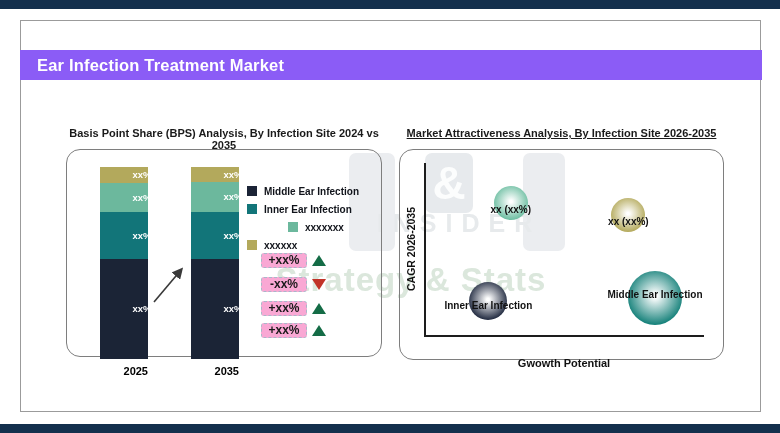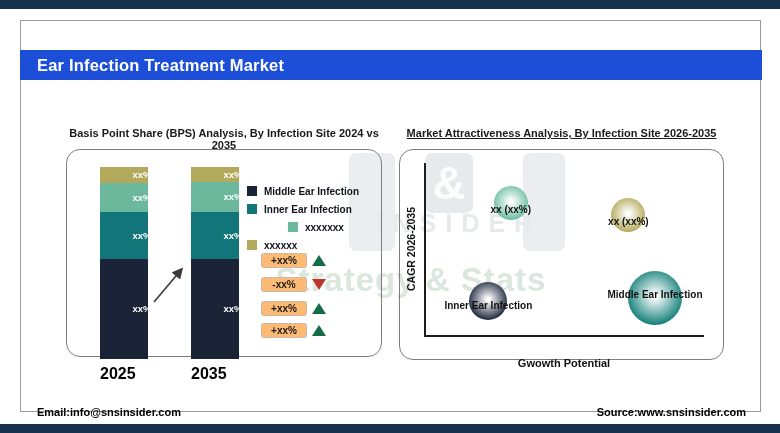--- a/index.html
+++ b/index.html
@@ -5,21 +5,21 @@
   * { margin:0; padding:0; box-sizing:border-box; }
   html,body { width:780px; height:433px; background:#ffffff; font-family:"Liberation Sans", sans-serif; }
   #page { position:relative; width:780px; height:433px; background:#fff; overflow:hidden; }
 
   .strip { position:absolute; left:0; width:780px; height:9px; background:#14304d; }
   #top-strip { top:0; }
   #bottom-strip { top:424px; }
 
   #card { position:absolute; left:20px; top:20px; width:741px; height:392px; background:#fff; border:1.5px solid #9b9b9b; }
 
-  #title-bar { position:absolute; left:-1px; top:29px; width:742px; height:30px; background:#1d4ed8; }
+  #title-bar { position:absolute; left:-1px; top:29px; width:742px; height:30px; background:#8b5cf6; }
   #title-bar h1 { color:#fff; font-size:16.5px; font-weight:700; line-height:30px; padding-left:17px; letter-spacing:.2px; }
 
   #subtitle { position:absolute; left:17px; top:71px; font-size:12.5px; font-weight:700; color:#0d0d0d; }
 
   .chart-title { position:absolute; top:106px; font-size:11px; font-weight:700; color:#1a1a1a; text-align:center; z-index:3; }
   #left-chart-title  { left:45px;  width:316px; }
   #right-chart-title { left:378px; width:325px;text-decoration:underline; }
 
   
   #watermark { position:absolute; z-index:0; left:0; top:0; width:741px; height:392px; pointer-events:none; }
@@ -34,34 +34,34 @@
                 font-size:33px; font-weight:700; color:#dbe7dc; letter-spacing:1px; }
 
   .panel { position:absolute; top:128px; border:1.5px solid #7e7e7e; border-radius:14px; background:transparent; z-index:1; }
   #left-panel  { left:45px;  width:316px; height:208px; }
   #right-panel { left:378px; width:325px; height:211px; }
 
   
   .bar { position:absolute; top:146px; width:48px; height:192px; display:flex; flex-direction:column; z-index:2; }
   .bar .seg { width:100%; display:flex; align-items:center; justify-content:center;
               color:#fff; font-size:9.5px; font-weight:600;padding-left:36px; }
-  .year-label { position:absolute; top:344px; width:48px; text-align:left;
-                font-size:16px; font-weight:700; color:#000; z-index:2; }
+  .year-label { position:absolute; top:344px; width:48px; text-align:right;
+                font-size:11px; font-weight:700; color:#000; z-index:2; }
 
   #growth-arrow { position:absolute; left:128px; top:241px; z-index:2; }
 
   
   .legend-item { position:absolute; left:226px; height:12px; display:flex; align-items:center; z-index:2; }
   .legend-swatch { width:10px; height:10px; margin-right:7px; flex:0 0 auto; }
   .legend-label { font-size:10px; font-weight:700; color:#10131a; white-space:nowrap; }
 
   
   .change-box { position:absolute; left:240px; width:46px; height:15px; border:1.5px dashed #a9b8c9;
-                border-radius:3px; text-align:center; font-size:10px; font-weight:700; color:#1a1a1a;
-                line-height:13px; z-index:2; background:#fdba74; }
+                border-radius:3px; text-align:center; font-size:12px; font-weight:700; color:#1a1a1a;
+                line-height:13px; z-index:2; background:#f9a8d4; }
   .tri { position:absolute; left:291px; width:0; height:0; z-index:2; }
   .tri.up   { border-left:7px solid transparent; border-right:7px solid transparent; border-bottom:11px solid #146c46; }
   .tri.down { border-left:7px solid transparent; border-right:7px solid transparent; border-top:11px solid #c13328; }
 
   
   #y-axis { position:absolute; left:403px; top:142px; width:2px; height:172px; background:#1d1d1d; z-index:2; }
   #x-axis { position:absolute; left:403px; top:314px; width:280px; height:2px; background:#1d1d1d; z-index:2; }
   #y-axis-label { position:absolute; left:384px; top:142px; height:172px; width:16px; z-index:2;
                   writing-mode:vertical-rl; transform:rotate(180deg); text-align:center;
                   font-size:10.5px; font-weight:700; color:#111; }
@@ -160,20 +160,16 @@
         <div class="bubble" style="left: 472.8px; top: 164.56px; width: 34px; height: 34px; background: radial-gradient(circle at 50% 46%, rgb(255, 255, 255) 0%, rgb(255, 255, 255) 5%, rgb(111, 191, 163) 72%);"></div>
         <div class="bubble-label" style="left: 414.8px; top: 148.56px;">xx (xx%)</div>
         <div class="bubble" style="left: 590.4px; top: 176.6px; width: 34px; height: 34px; background: radial-gradient(circle at 50% 46%, rgb(255, 255, 255) 0%, rgb(255, 255, 255) 5%, rgb(181, 171, 94) 72%);"></div>
         <div class="bubble-label" style="left: 532.4px; top: 160.6px;">xx (xx%)</div>
         <div class="bubble" style="left: 448.4px; top: 260.6px; width: 38px; height: 38px; background: radial-gradient(circle at 50% 46%, rgb(255, 255, 255) 0%, rgb(255, 255, 255) 5%, rgb(35, 44, 66) 72%);"></div>
         <div class="bubble-label" style="left: 392.4px; top: 244.6px;">Inner Ear Infection</div>
         <div class="bubble" style="left: 607px; top: 250.02px; width: 54px; height: 54px; background: radial-gradient(circle at 50% 46%, rgb(255, 255, 255) 0%, rgb(255, 255, 255) 5%, rgb(23, 130, 123) 72%);"></div>
         <div class="bubble-label" style="left: 559px; top: 234.02px;">Middle Ear Infection</div>
       </div>
 
-    <div id="footer">
-      <span id="footer-email">Email:info@snsinsider.com</span>
-      <span id="footer-source">Source:www.snsinsider.com</span>
-    </div>
   </div>
 
   <div id="bottom-strip" class="strip"></div>
 </div>
 
 </body></html>

